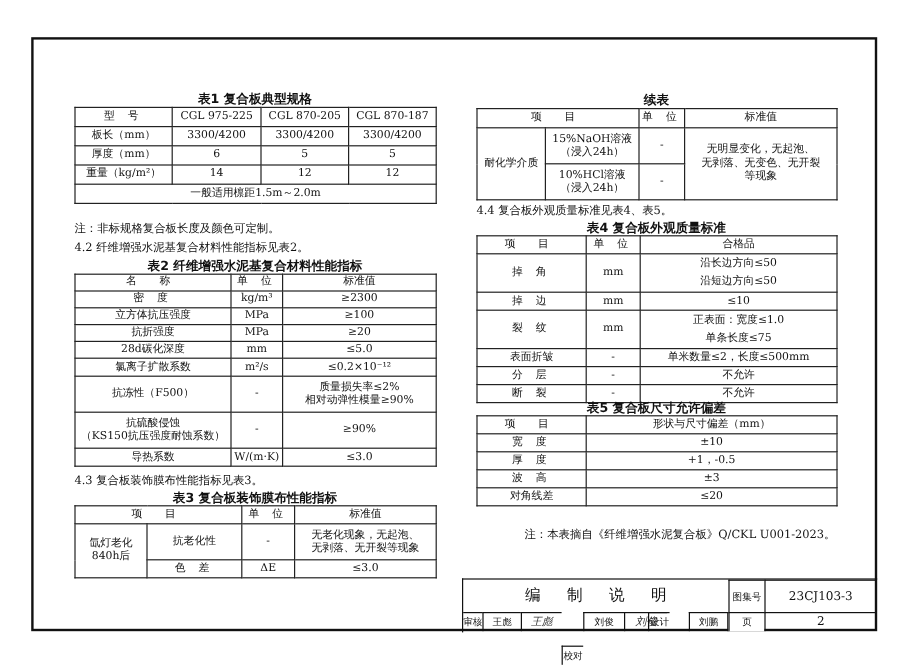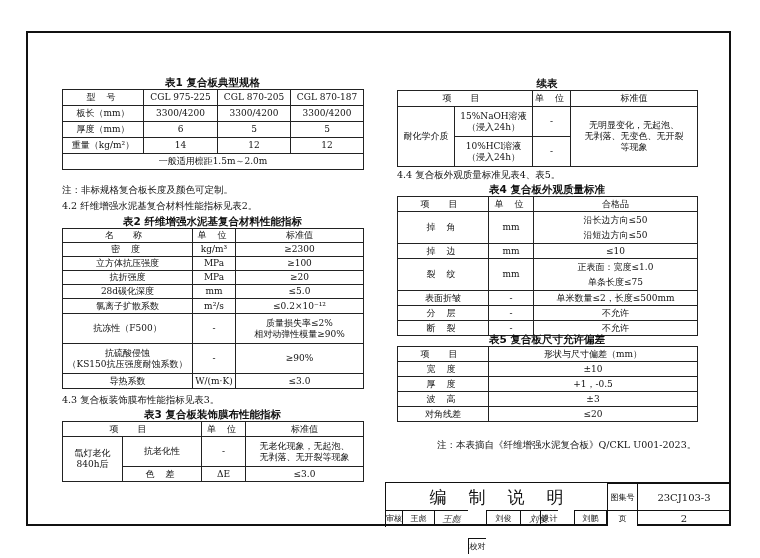--- a/index.html
+++ b/index.html
@@ -13,21 +13,21 @@
   table.t { position:absolute; border-collapse:collapse; border:1.6px solid #111;
             font-size:9px; table-layout:fixed; }
   table.t td { border:1px solid #222; text-align:center; vertical-align:middle;
                padding:0; line-height:11px; white-space:nowrap; overflow:hidden; }
   .ls { letter-spacing:4px; }
   .ls2 { letter-spacing:8px; }
   
   .tb { position:absolute; left:385px; top:482px; width:346px; height:45px;
         border-top:1.6px solid #111; border-left:1.6px solid #111; box-sizing:border-box; }
   .tb-title { position:absolute; left:0; top:0; width:221px; height:28px;
-              font-family:"DejaVu Sans","Liberation Sans",sans-serif; font-size:17px;
+              font-family:"DejaVu Sans","Liberation Sans",sans-serif; font-size:13px;
               letter-spacing:22px; text-align:center; line-height:28px; padding-left:22px; box-sizing:border-box;}
   .tb-cell { position:absolute; border-left:1px solid #111; border-top:1px solid #111; box-sizing:border-box;
              font-size:8px; text-align:center; white-space:nowrap; overflow:hidden; }
   .sig { font-family:"DejaVu Serif",serif; font-style:italic; font-size:9px; color:#333; }
 </style>
 </head>
 <body>
 
 <div class="frame"></div>
 

